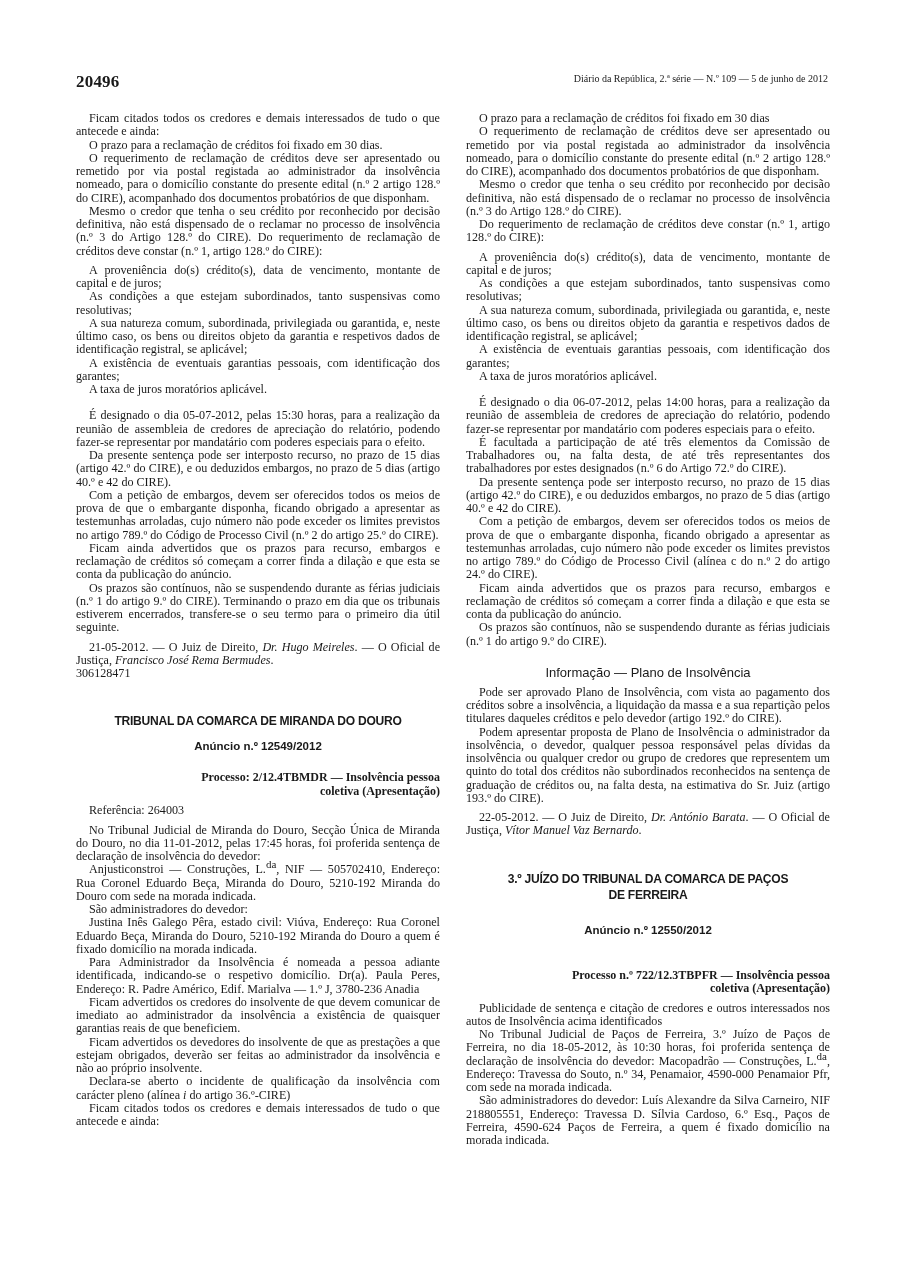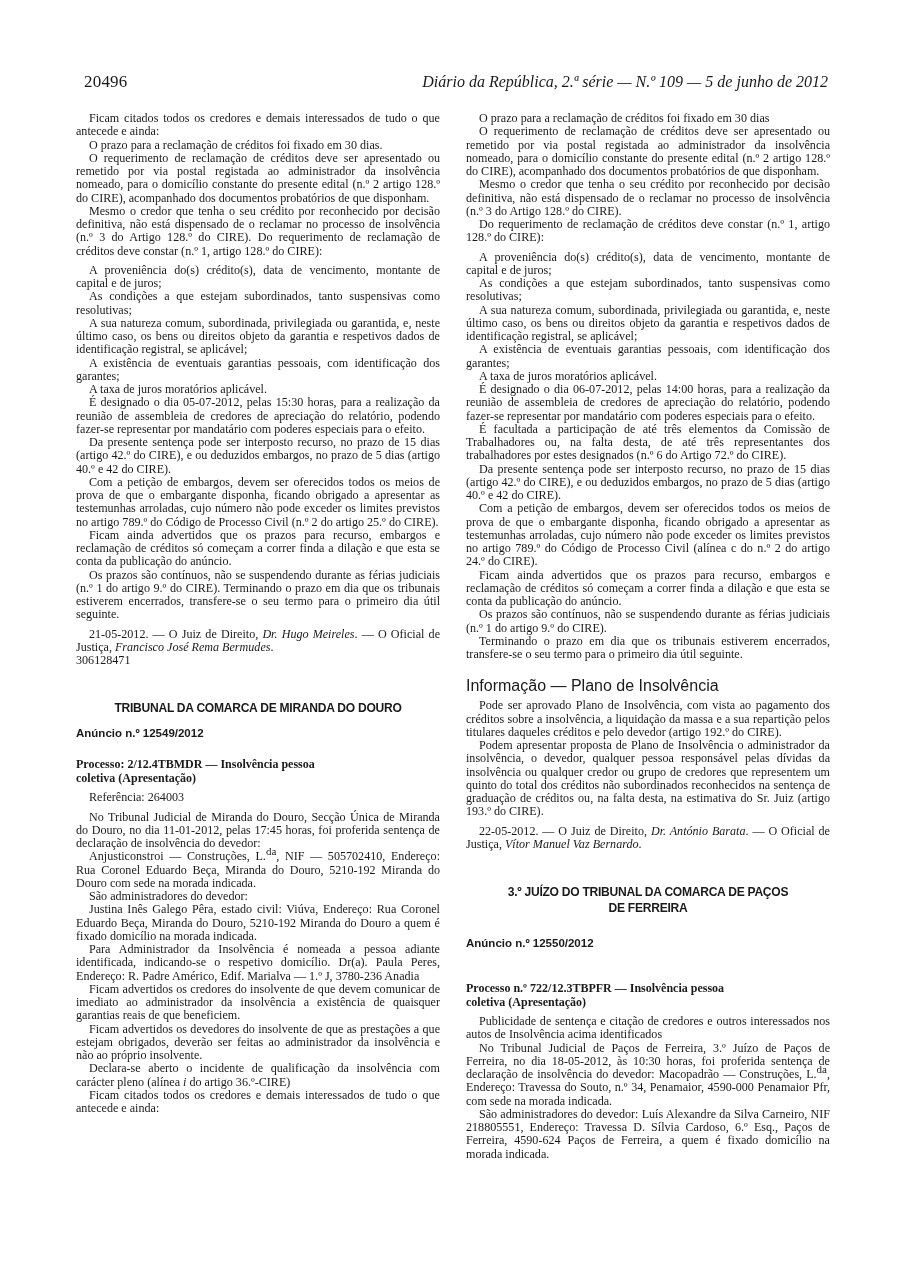--- a/index.html
+++ b/index.html
@@ -1,32 +1,32 @@
 <!DOCTYPE html>
 <html><head>
 <meta charset="utf-8">
 <style>
   html, body { margin:0; padding:0; background:#ffffff; }
   body { width:905px; height:1280px; position:relative; overflow:hidden; color:#1a1a1a;
          font-family:"Liberation Serif", "DejaVu Serif", serif; }
-  .page-number { position:absolute; left:84px; top:72px; font-size:17px; font-weight:normal; letter-spacing:0.2px; }
-  .running-header { position:absolute; right:77px; top:73px; font-size:16px; font-style:italic; }
+  .page-number { position:absolute; left:76px; top:72px; font-size:17px; font-weight:bold; letter-spacing:0.2px; }
+  .running-header { position:absolute; right:77px; top:73px; font-size:10px; }
   .col { position:absolute; top:112px; width:364px; font-size:12.1px; line-height:13.25px; text-align:justify; }
   .col.left { left:76px; }
   .col.right { left:466px; }
   .col p { margin:0; text-indent:13px; hyphens:auto; }
   .col p.gap-before { margin-top:6px; }
-  .col p.gap-big { margin-top:0; }
+  .col p.gap-big { margin-top:13px; }
   .doc-id { text-align:left; text-indent:0 !important; }
   .sect-title { font-family:"Liberation Sans", "DejaVu Sans", sans-serif; font-weight:bold; text-align:center;
                 font-size:13px; line-height:16px; letter-spacing:-0.3px; text-indent:0 !important; transform:scaleX(0.93); }
-  .announce { font-family:"Liberation Sans", "DejaVu Sans", sans-serif; font-weight:bold; text-align:left;
+  .announce { font-family:"Liberation Sans", "DejaVu Sans", sans-serif; font-weight:bold; text-align:center;
               font-size:11.5px; line-height:14px; text-indent:0 !important; }
-  .proc { font-weight:bold; text-align:left; font-size:12px; line-height:13.5px; text-indent:0 !important; }
-  .info-head { font-family:"Liberation Sans", "DejaVu Sans", sans-serif; font-size:16px;
+  .proc { font-weight:bold; text-align:right; font-size:12px; line-height:13.5px; text-indent:0 !important; }
+  .info-head { font-family:"Liberation Sans", "DejaVu Sans", sans-serif; text-align:center; font-size:13px;
                line-height:14px; text-indent:0 !important; }
   i { font-style:italic; }
   sup { font-size:11px; line-height:0; vertical-align:5px; }
 </style>
 </head>
 <body>
 
 <div class="page-number">20496</div>
 <div class="running-header">Diário da República, 2.ª série — N.º 109 — 5 de junho de 2012</div>
 
@@ -78,21 +78,20 @@
   <p>A sua natureza comum, subordinada, privilegiada ou garantida, e, neste último caso, os bens ou direitos objeto da garantia e respetivos dados de identificação registral, se aplicável;</p>
   <p>A existência de eventuais garantias pessoais, com identificação dos garantes;</p>
   <p>A taxa de juros moratórios aplicável.</p>
 
   <p class="gap-big">É designado o dia 06-07-2012, pelas 14:00 horas, para a realização da reunião de assembleia de credores de apreciação do relatório, podendo fazer-se representar por mandatário com poderes especiais para o efeito.</p>
   <p>É facultada a participação de até três elementos da Comissão de Trabalhadores ou, na falta desta, de até três representantes dos trabalhadores por estes designados (n.º 6 do Artigo 72.º do CIRE).</p>
   <p>Da presente sentença pode ser interposto recurso, no prazo de 15 dias (artigo 42.º do CIRE), e ou deduzidos embargos, no prazo de 5 dias (artigo 40.º e 42 do CIRE).</p>
   <p>Com a petição de embargos, devem ser oferecidos todos os meios de prova de que o embargante disponha, ficando obrigado a apresentar as testemunhas arroladas, cujo número não pode exceder os limites previstos no artigo 789.º do Código de Processo Civil (alínea c do n.º 2 do artigo 24.º do CIRE).</p>
   <p>Ficam ainda advertidos que os prazos para recurso, embargos e reclamação de créditos só começam a correr finda a dilação e que esta se conta da publicação do anúncio.</p>
   <p>Os prazos são contínuos, não se suspendendo durante as férias judiciais (n.º 1 do artigo 9.º do CIRE).</p>
-  <p>Terminando o prazo em dia que os tribunais estiverem encerrados, transfere-se o seu termo para o primeiro dia útil seguinte.</p>
 
   <p class="info-head" style="margin-top:18px;">Informação — Plano de Insolvência</p>
   <p class="gap-before">Pode ser aprovado Plano de Insolvência, com vista ao pagamento dos créditos sobre a insolvência, a liquidação da massa e a sua repartição pelos titulares daqueles créditos e pelo devedor (artigo 192.º do CIRE).</p>
   <p>Podem apresentar proposta de Plano de Insolvência o administrador da insolvência, o devedor, qualquer pessoa responsável pelas dívidas da insolvência ou qualquer credor ou grupo de credores que representem um quinto do total dos créditos não subordinados reconhecidos na sentença de graduação de créditos ou, na falta desta, na estimativa do Sr. Juiz (artigo 193.º do CIRE).</p>
 
   <p class="gap-before"><span>22-05-2012. — O Juiz de Direito, </span><i>Dr. António Barata</i><span>. — O Oficial de Justiça, </span><i>Vítor Manuel Vaz Bernardo</i><span>.</span></p>
 
   <p class="sect-title" style="margin-top:33px;">3.º JUÍZO DO TRIBUNAL DA COMARCA DE PAÇOS</p>
   <p class="sect-title">DE FERREIRA</p>
   <p class="announce" style="margin-top:20px;">Anúncio n.º 12550/2012</p>

